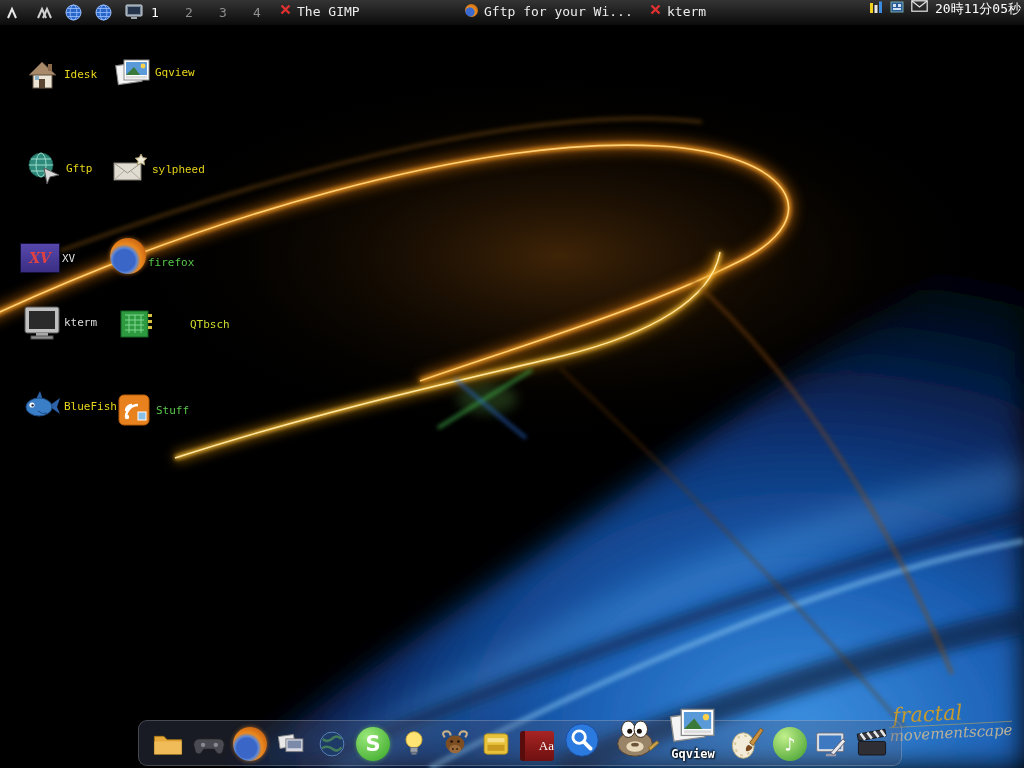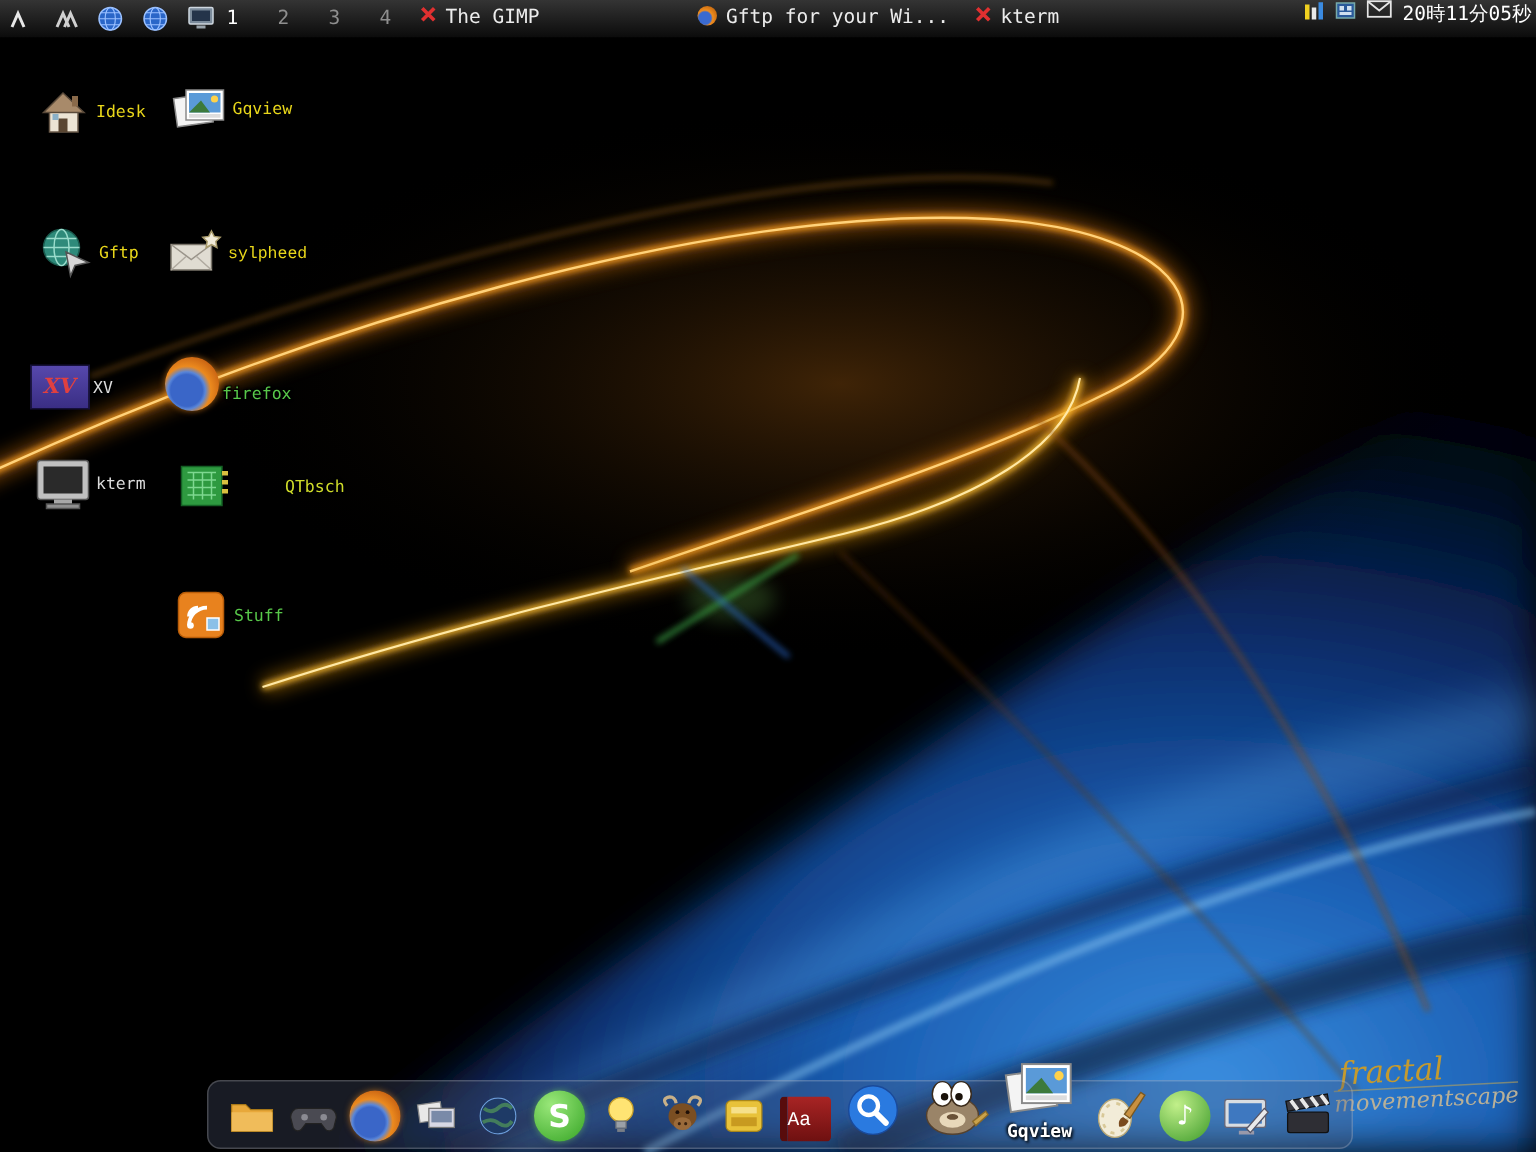--- a/index.html
+++ b/index.html
@@ -47,22 +47,22 @@
   .dock{position:absolute;left:138px;bottom:2px;height:46px;z-index:5;
     display:flex;align-items:flex-end;gap:7px;padding:0 12px 4px;
     background:rgba(80,90,120,.30);border:1px solid rgba(255,255,255,.20);border-radius:9px}
   .ditem{position:relative;display:flex;flex-direction:column;align-items:center;
     justify-content:flex-end;cursor:pointer}
   .skype{width:34px;height:34px;border-radius:50%;
     background:radial-gradient(circle at 34% 28%,#9ae87a,#35a425);
     color:#fff;font-weight:bold;font-size:21px;display:flex;align-items:center;justify-content:center;
     font-family:"DejaVu Sans",sans-serif;box-shadow:0 0 4px rgba(120,220,90,.5)}
   .dict{width:34px;height:30px;background:linear-gradient(#a82424,#6e1010);border-radius:3px;
-    border-left:5px solid #580c0c;color:#fff;font-size:13px;font-family:Liberation Mono, monospace;
-    display:flex;align-items:center;justify-content:flex-start}
+    border-left:5px solid #580c0c;color:#fff;font-size:13px;font-family:Liberation Serif, serif;
+    display:flex;align-items:center;justify-content:flex-end}
   .music{width:34px;height:34px;border-radius:50%;
     background:radial-gradient(circle at 34% 28%,#c2f08a,#3c9a2a);
     color:#fff;font-size:19px;display:flex;align-items:center;justify-content:center}
   .gq-label{margin-top:-4px;font-size:12px;font-weight:bold;color:#fff;
     text-shadow:1px 1px 2px #000,-1px -1px 2px #000}
   .ffmini{display:inline-block;width:13px;height:13px;border-radius:50%;
     background:radial-gradient(circle at 38% 62%, #3a6ad0 0 36%, #ee8c1e 46%, #b05608 95%)}
 </style>
 </head>
 <body>
@@ -297,20 +297,33 @@
             <rect x="5" y="7" width="27" height="26" fill="#2e9a40" stroke="#146024"></rect>
             <path d="M9 11 H28 M9 16 H28 M9 21 H28 M9 26 H28 M13 11 V29 M19 11 V29 M25 11 V29" stroke="#7ed890" stroke-width="1" fill="none"></path>
             <rect x="32" y="10" width="4" height="3" fill="#d8c040"></rect>
             <rect x="32" y="16" width="4" height="3" fill="#d8c040"></rect>
             <rect x="32" y="22" width="4" height="3" fill="#d8c040"></rect>
           </svg>
       </div>
       <div class="di-label" style="color: rgb(207, 220, 42); margin-left: 32px;">QTbsch</div>
     </div>
 
+    <div class="dicon" style="left:22px;top:360px">
+      <div class="di-img">
+        <svg viewBox="0 0 40 40" width="40" height="40">
+            <polygon points="27,20 38,12 35,21 38,28" fill="#2e62a8"></polygon>
+            <path d="M14 13 L18 5 L21 14 Z" fill="#2e62a8"></path>
+            <ellipse cx="17" cy="21" rx="13" ry="9" fill="#3a7ec8" stroke="#1e4a80"></ellipse>
+            <circle cx="10" cy="19" r="2.6" fill="#ffffff"></circle>
+            <circle cx="10.6" cy="19.4" r="1.2" fill="#102040"></circle>
+            <path d="M16 25 q4 4 9 2" stroke="#1e4a80" fill="none"></path>
+          </svg>
+      </div>
+      <div class="di-label" style="color: rgb(232, 214, 26);">BlueFish</div>
+    </div>
 
     <div class="dicon" style="left:114px;top:364px">
       <div class="di-img">
         <svg viewBox="0 0 40 40" width="40" height="40">
             <rect x="5" y="5" width="30" height="30" rx="5" fill="#e8821e" stroke="#b85c08"></rect>
             <path d="M12 27 a12 12 0 0 1 12 -12 M12 21 a6 6 0 0 1 6 -6" stroke="#ffffff" stroke-width="2.5" fill="none"></path>
             <circle cx="13" cy="27" r="2.2" fill="#ffffff"></circle>
             <rect x="24" y="22" width="8" height="8" fill="#8ac0e8" stroke="#ffffff"></rect>
           </svg>
       </div>

